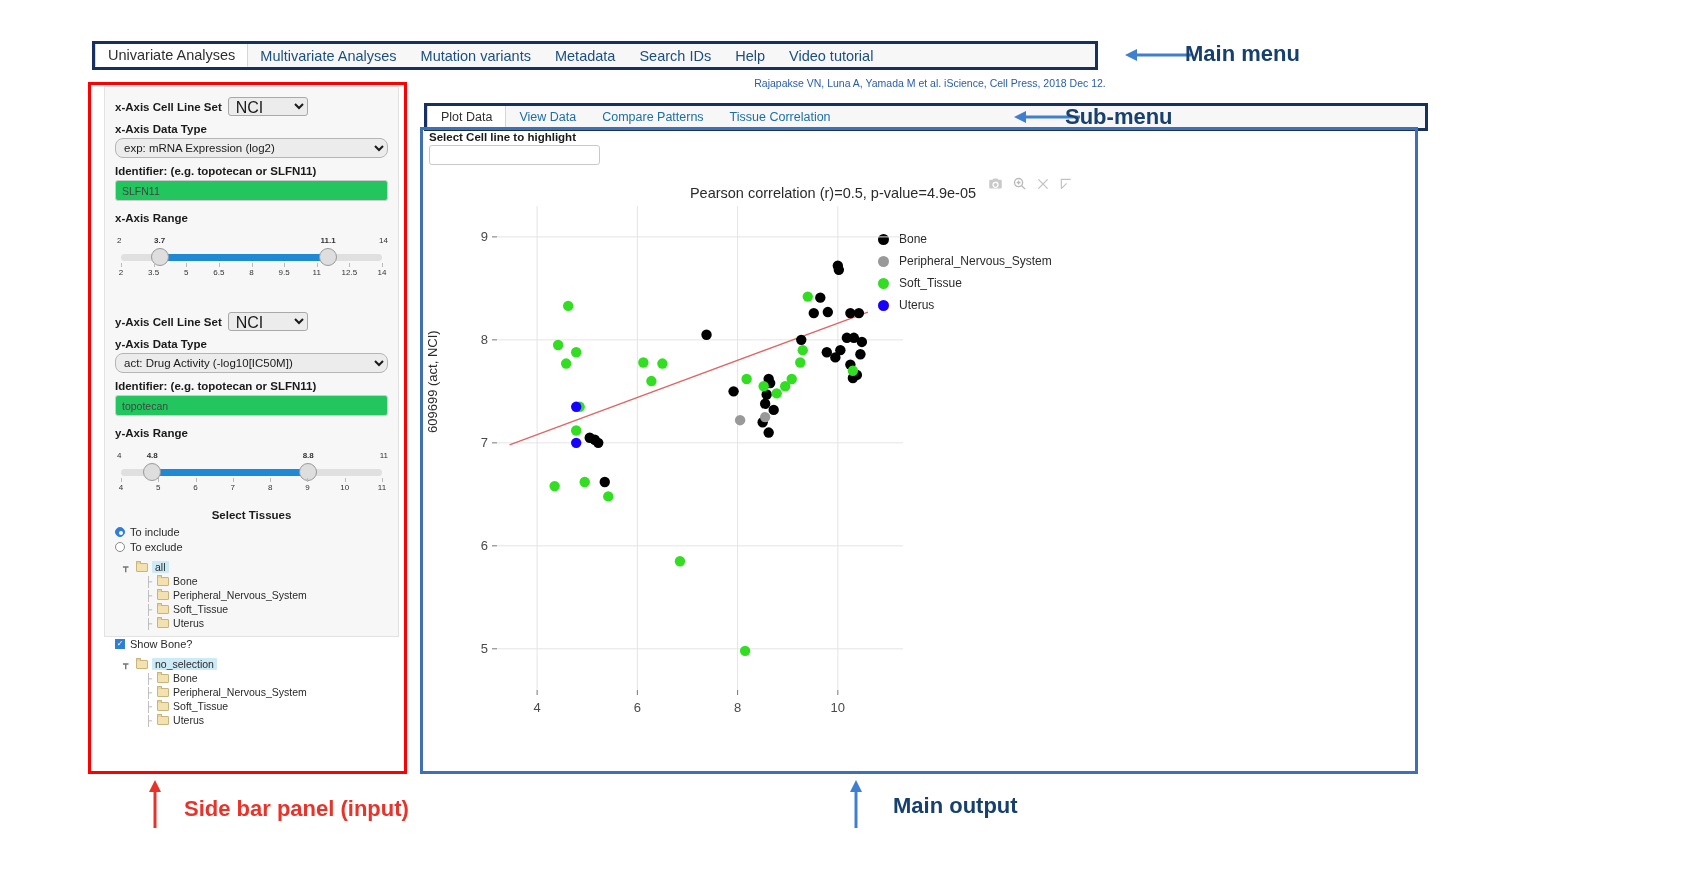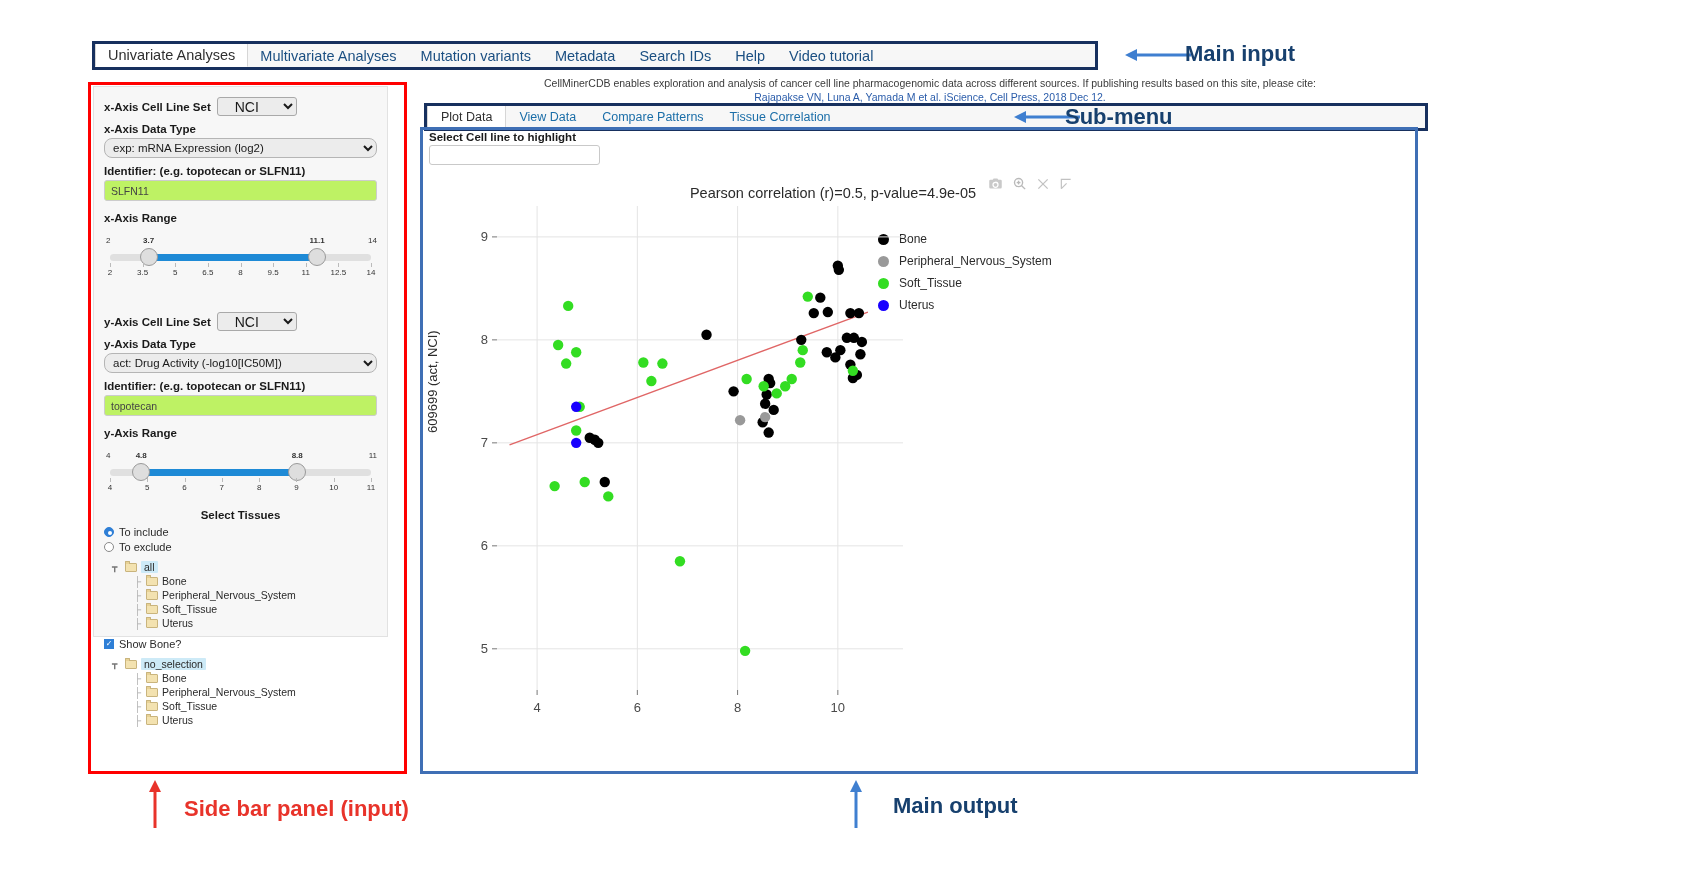--- a/index.html
+++ b/index.html
@@ -63,21 +63,21 @@
   
   #sidebar-outline {
     position: absolute;
     left: 88px; top: 82px;
     width: 319px; height: 692px;
     border: 3px solid #ff0000;
     box-sizing: border-box;
   }
   #sidebar-panel {
     position: absolute;
-    left: 93px; top: 86px;
+    left: 104px; top: 86px;
     width: 295px; height: 551px;
     background: #f7f7f7;
     border: 1px solid #e2e2e2;
     box-sizing: border-box;
     padding: 8px 10px 10px 10px;
   }
   .field-label {
     font-size: 11.5px;
     font-weight: bold;
     color: #1a1a1a;
@@ -85,47 +85,47 @@
     display: block;
   }
   .inline-row {
     display: flex;
     align-items: center;
     gap: 6px;
     margin-top: 2px;
   }
   select.small-select {
     font-family: "Liberation Sans", sans-serif;
-    font-size: 14px;
+    font-size: 16px;
     height: 19px;
     width: 80px;
     background: #ececec;
     border: 1px solid #a9a9a9;
     border-radius: 3px;
     color: #1a1a1a;
-    padding-left: 13px;
+    padding-left: 3px;
   }
   select.wide-select {
     font-family: "Liberation Sans", sans-serif;
     font-size: 11.5px;
     width: 100%;
     height: 20px;
     background: #ececec;
     border: 1px solid #b5b5b5;
     border-radius: 8px;
     color: #1a1a1a;
     padding-left: 4px;
     box-sizing: border-box;
   }
   input.text-box {
     font-family: "Liberation Sans", sans-serif;
     font-size: 10.5px;
     width: 100%;
     height: 21px;
-    background: #bef264;
+    background: #22c55e;
     border: 1px solid #cccccc;
     border-radius: 3px;
     color: #444444;
     padding-left: 6px;
     box-sizing: border-box;
   }
 
   
   .slider-wrap { position: relative; height: 40px; margin-top: 14px; }
   .slider-track {
@@ -331,21 +331,20 @@
       </div>
       <div class="menu-item">
         <span>Help</span>
       </div>
       <div class="menu-item">
         <span>Video tutorial</span>
       </div>
     </div>
 
   <div id="citation">
-    <div>CellMinerCDB enables exploration and analysis of cancer cell line pharmacogenomic data across different sources. If publishing results based on this site, please cite:</div>
     <a class="cite-link" href="#">Rajapakse VN, Luna A, Yamada M et al. iScience, Cell Press, 2018 Dec 12.</a>
   </div>
 
   <div id="sidebar-outline"></div>
 
   <div id="sidebar-panel">
 
     
     <div class="inline-row">
       <span class="field-label" style="margin:0;">x-Axis Cell Line Set</span>
@@ -676,21 +675,21 @@
         <circle cx="407.8765432098765" cy="182.76595744680853" r="5.2" fill="#33dd22"></circle>
         <circle cx="131.19506172839505" cy="218.80851063829795" r="5.2" fill="#1800ff"></circle>
         <circle cx="131.19506172839505" cy="254.85106382978725" r="5.2" fill="#1800ff"></circle>
       </svg>
   </div>
 
   <svg class="annot-arrow" style="left:1123px; top:44px;" width="70" height="22">
     <line x1="68" y1="11" x2="12" y2="11" stroke="#3f7fd0" stroke-width="3"></line>
     <polygon points="2,11 14,5 14,17" fill="#3f7fd0"></polygon>
   </svg>
-  <div class="annot-text" style="left:1185px; top:41px;">Main input</div>
+  <div class="annot-text" style="left:1185px; top:41px;">Main menu</div>
 
   <svg class="annot-arrow" style="left:1012px; top:106px;" width="70" height="22">
     <line x1="68" y1="11" x2="12" y2="11" stroke="#3f7fd0" stroke-width="3"></line>
     <polygon points="2,11 14,5 14,17" fill="#3f7fd0"></polygon>
   </svg>
   <div class="annot-text" style="left:1065px; top:104px;">Sub-menu</div>
 
   <svg class="annot-arrow" style="left:144px; top:778px;" width="22" height="52">
     <line x1="11" y1="50" x2="11" y2="12" stroke="#e8332a" stroke-width="3"></line>
     <polygon points="11,2 5,14 17,14" fill="#e8332a"></polygon>

